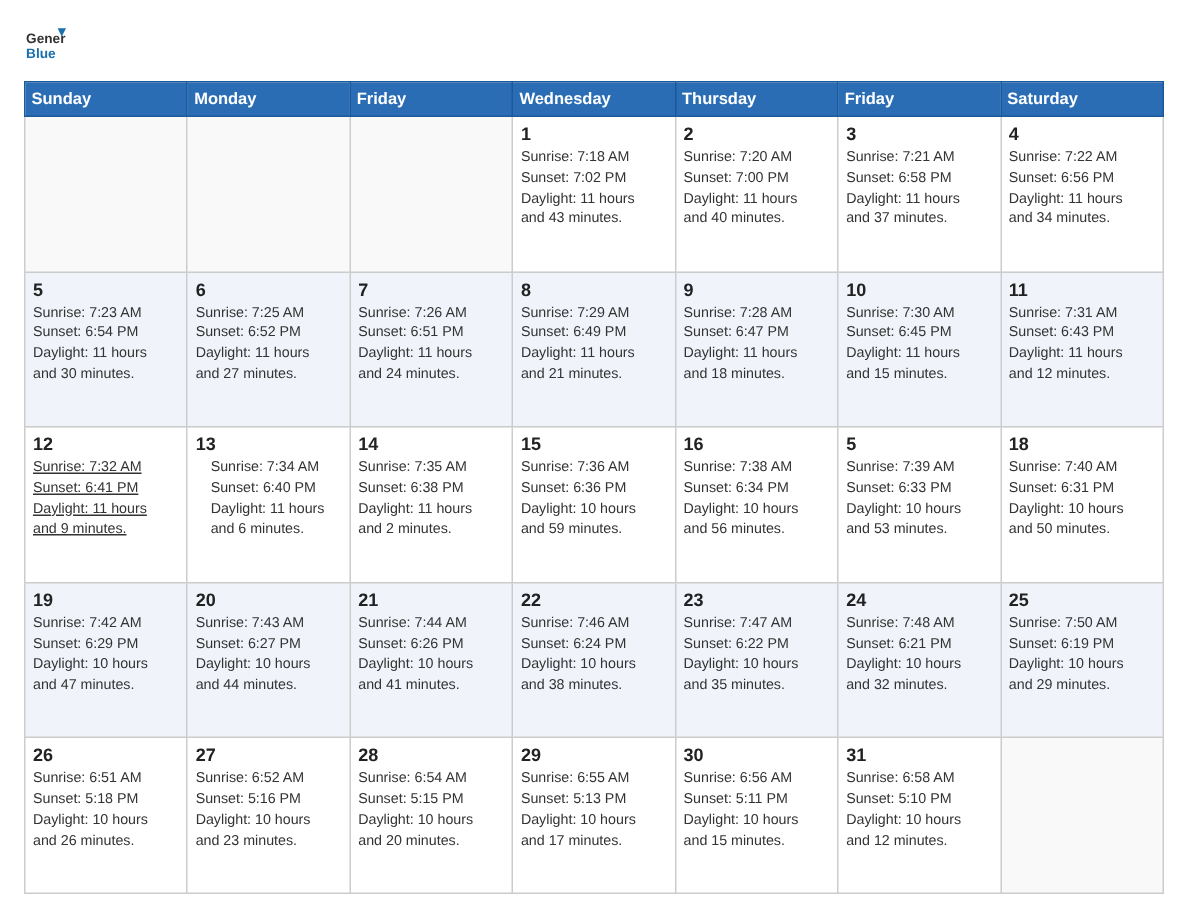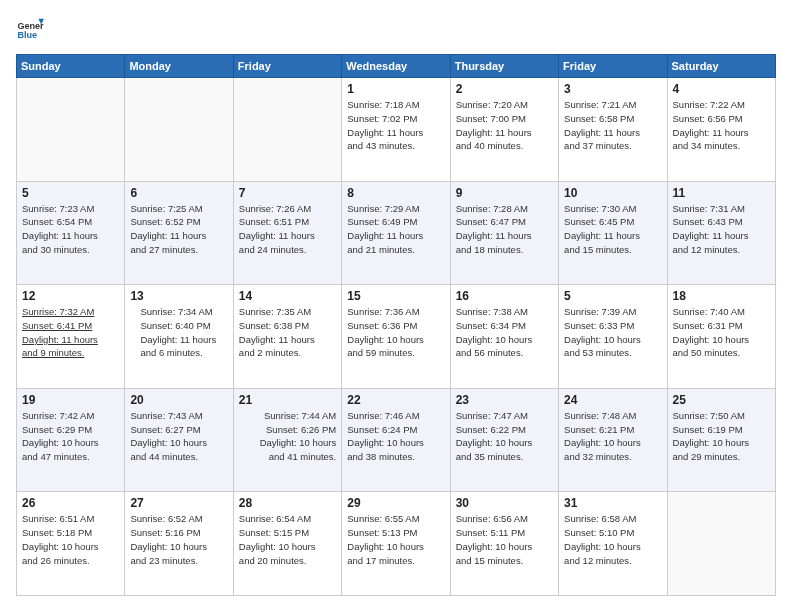--- a/index.html
+++ b/index.html
@@ -264,21 +264,21 @@
           </td>
           <td>
             <span class="day-number">20</span>
             <div class="day-info" style="white-space: pre-line;">Sunrise: 7:43 AM
 Sunset: 6:27 PM
 Daylight: 10 hours
 and 44 minutes.</div>
           </td>
           <td>
             <span class="day-number">21</span>
-            <div class="day-info" style="white-space: pre-line; text-align: right;">Sunrise: 7:44 AM
+            <div class="day-info" style="white-space: pre-line;">Sunrise: 7:44 AM
 Sunset: 6:26 PM
 Daylight: 10 hours
 and 41 minutes.</div>
           </td>
           <td>
             <span class="day-number">22</span>
             <div class="day-info" style="white-space: pre-line;">Sunrise: 7:46 AM
 Sunset: 6:24 PM
 Daylight: 10 hours
 and 38 minutes.</div>

